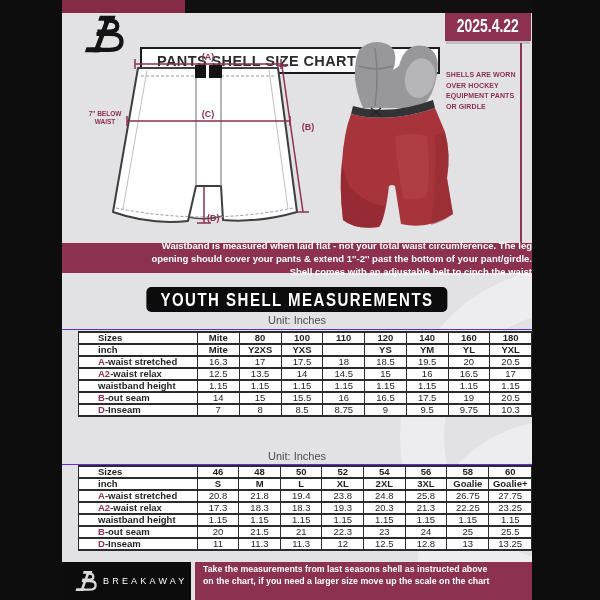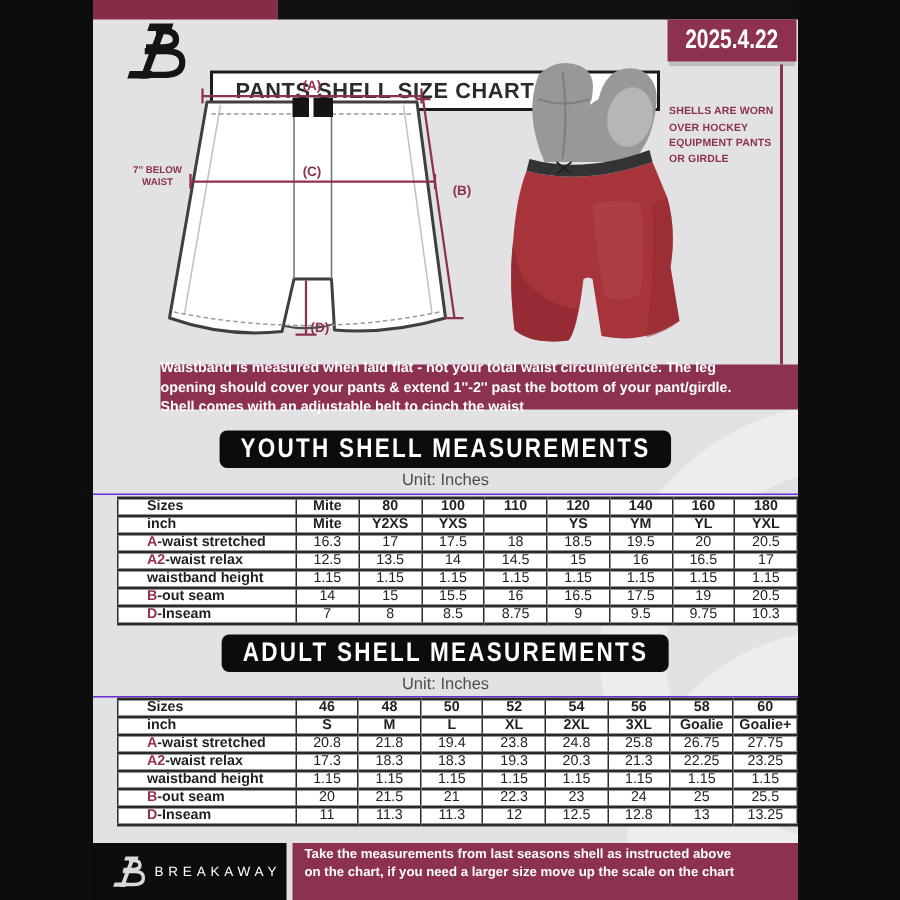--- a/index.html
+++ b/index.html
@@ -25,21 +25,21 @@
   .date-box{left:383px;top:13px;width:86px;height:28px;background:#8c3150;display:flex;align-items:center;justify-content:center;box-shadow:0 4px 0 -1px #bfbfc1;}
   .date-box span{color:#ffffff;font-weight:bold;font-size:17px;display:inline-block;transform:scaleX(0.82) scaleY(1.05);letter-spacing:0px;white-space:nowrap;}
 
   .vline{left:458px;top:43px;width:2px;height:200px;background:#8c3150;}
 
   .waist-note{left:18px;top:110px;width:50px;text-align:center;color:#8c3150;font-size:6.5px;font-weight:bold;line-height:8px;}
 
   .caption{left:384px;top:70px;width:86px;color:#8c3150;font-size:7px;font-weight:bold;line-height:10.5px;letter-spacing:0.1px;}
 
   
-  .banner{left:0;top:243px;width:470px;height:30px;background:#8c3150;color:#ffffff;display:flex;flex-direction:column;align-items:flex-start;justify-content:center;text-align:center;margin-left:45px;}
+  .banner{left:0;top:243px;width:470px;height:30px;background:#8c3150;color:#ffffff;display:flex;flex-direction:column;align-items:flex-end;justify-content:center;text-align:center;}
   .banner div{font-size:9.5px;font-weight:bold;line-height:13px;white-space:nowrap;}
 
   
   .badge{left:50%;transform:translateX(-50%);background:#0c0c0c;border-radius:5px;height:25px;line-height:26px;padding:0 14px;white-space:nowrap;text-align:center;}
   .badge span{color:#ffffff;font-weight:bold;font-size:15px;letter-spacing:1.5px;display:inline-block;transform:scaleY(1.2);}
   .badge-youth{top:287px;}
   .badge-adult{top:423px;}
 
   .unit{left:0;width:470px;text-align:center;font-size:11px;color:#4e4e50;border-bottom:1px solid #6d28d9;}
   .unit-youth{top:314px;height:15px;}
@@ -233,23 +233,20 @@
               <td class="val">8.75</td>
               <td class="val">9</td>
               <td class="val">9.5</td>
               <td class="val">9.75</td>
               <td class="val">10.3</td>
             </tr>
           </tbody>
       </table>
     </div>
 
-    <div class="layer badge badge-adult">
-      <span>ADULT SHELL MEASUREMENTS</span>
-    </div>
     <div class="layer unit unit-adult">Unit: Inches</div>
     <div class="layer tbl-wrap tbl-adult">
       <table>
         <tbody>
             <tr>
               <td class="lbl">Sizes</td>
               <td class="val b">46</td>
               <td class="val b">48</td>
               <td class="val b">50</td>
               <td class="val b">52</td>

